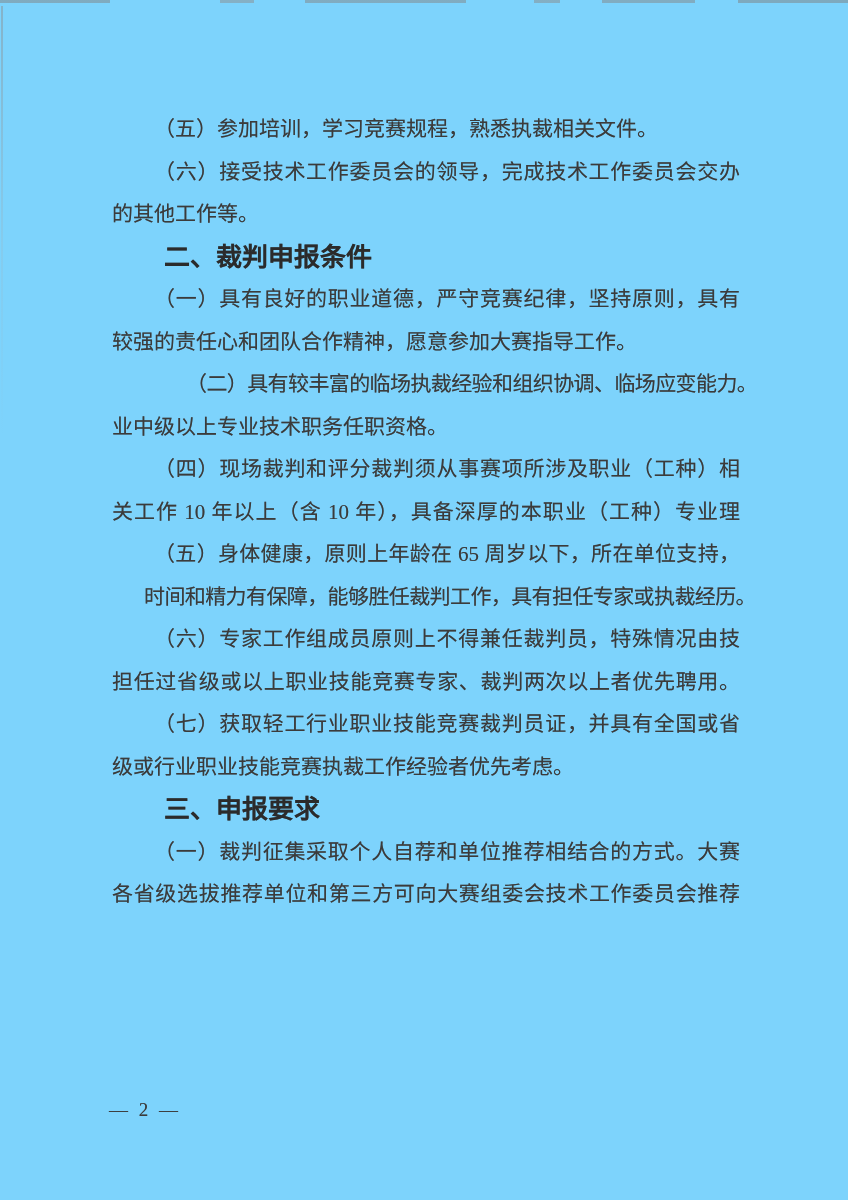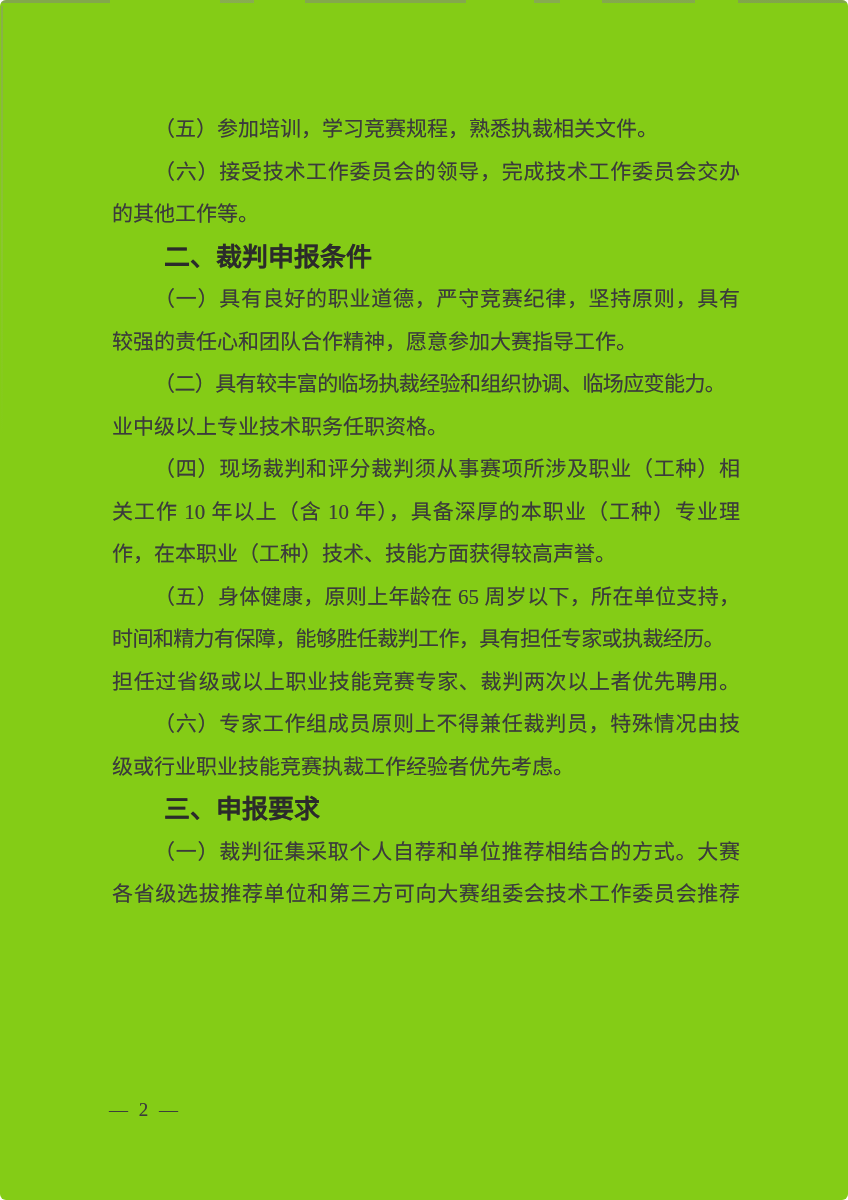--- a/index.html
+++ b/index.html
@@ -4,24 +4,23 @@
 <style>
   html, body {
     margin: 0;
     padding: 0;
     background: #ffffff;
   }
   .page {
     position: relative;
     width: 848px;
     height: 1200px;
-    background: #84cc16;
+    background: #7dd3fc;
     overflow: hidden;
     font-family: "Liberation Serif", "DejaVu Serif", serif;
-    border-radius: 6px;
   }
   
   .scan-top-edge {
     position: absolute;
     top: 0; left: 0;
     width: 848px; height: 3px;
     background: linear-gradient(90deg,
       #828282 0 13%, rgba(130,130,130,0) 13% 26%,
       #8d8d8d 26% 30%, rgba(130,130,130,0) 30% 36%,
       #848484 36% 55%, rgba(130,130,130,0) 55% 63%,
@@ -52,21 +51,21 @@
     color: #3b3b3b;
     white-space: nowrap;
     text-shadow: 0 0 0.5px rgba(70,70,70,0.55);
   }
   .line.indent { text-indent: 2em; }
   .line.full {
     text-align: justify;
     text-align-last: justify;
     text-justify: inter-character;
   }
-  .line.tight { letter-spacing: -0.6px; }
+  .line.tight { letter-spacing: -0.6px; margin-left: 32px; }
   .line.heading {
     font-family: "Liberation Sans", "DejaVu Sans", sans-serif;
     font-weight: 700;
     font-size: 26px;
     color: #2b2b2b;
     text-shadow: 0 0 0.4px rgba(45,45,45,0.6);
   }
   .page-number {
     position: absolute;
     left: 109px;
@@ -89,25 +88,25 @@
     <div class="line indent">（五）参加培训，学习竞赛规程，熟悉执裁相关文件。</div>
     <div class="line indent full">（六）接受技术工作委员会的领导，完成技术工作委员会交办</div>
     <div class="line">的其他工作等。</div>
     <div class="line heading indent">二、裁判申报条件</div>
     <div class="line indent full">（一）具有良好的职业道德，严守竞赛纪律，坚持原则，具有</div>
     <div class="line">较强的责任心和团队合作精神，愿意参加大赛指导工作。</div>
     <div class="line indent tight">（二）具有较丰富的临场执裁经验和组织协调、临场应变能力。</div>
     <div class="line">业中级以上专业技术职务任职资格。</div>
     <div class="line indent full">（四）现场裁判和评分裁判须从事赛项所涉及职业（工种）相</div>
     <div class="line full">关工作 10 年以上（含 10 年），具备深厚的本职业（工种）专业理</div>
-    <div class="line">作，在本职业（工种）技术、技能方面获得较高声誉。</div>
     <div class="line indent full">（五）身体健康，原则上年龄在 65 周岁以下，所在单位支持，</div>
     <div class="line tight">时间和精力有保障，能够胜任裁判工作，具有担任专家或执裁经历。</div>
+    <div class="line indent full">（六）专家工作组成员原则上不得兼任裁判员，特殊情况由技</div>
     <div class="line full">担任过省级或以上职业技能竞赛专家、裁判两次以上者优先聘用。</div>
-    <div class="line indent full">（六）专家工作组成员原则上不得兼任裁判员，特殊情况由技</div>
+    <div class="line indent full">（七）获取轻工行业职业技能竞赛裁判员证，并具有全国或省</div>
     <div class="line">级或行业职业技能竞赛执裁工作经验者优先考虑。</div>
     <div class="line heading indent">三、申报要求</div>
     <div class="line indent full">（一）裁判征集采取个人自荐和单位推荐相结合的方式。大赛</div>
     <div class="line full">各省级选拔推荐单位和第三方可向大赛组委会技术工作委员会推荐</div>
   </div>
 
   <div class="page-number">— 2 —</div>
 </div>
 
 </body></html>

